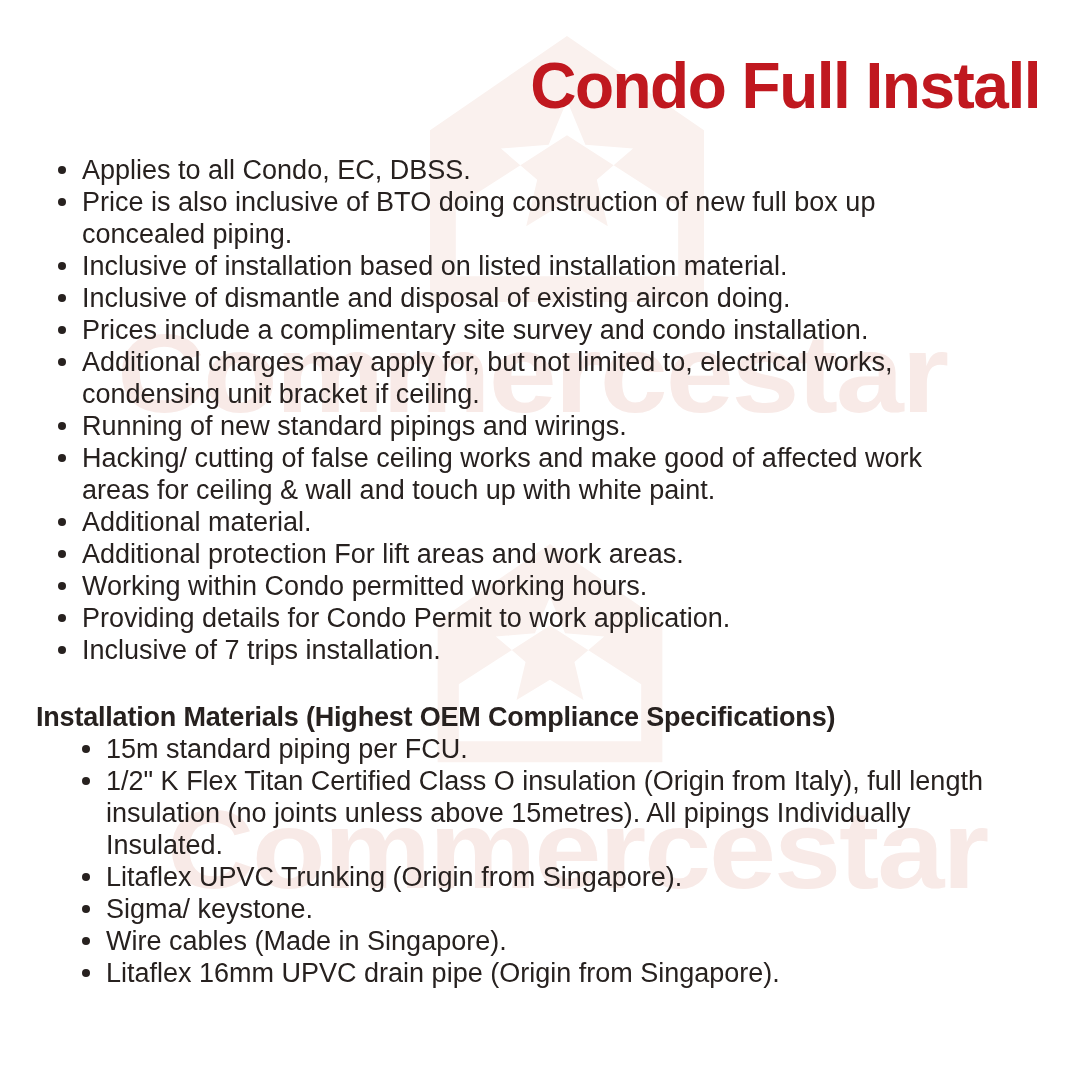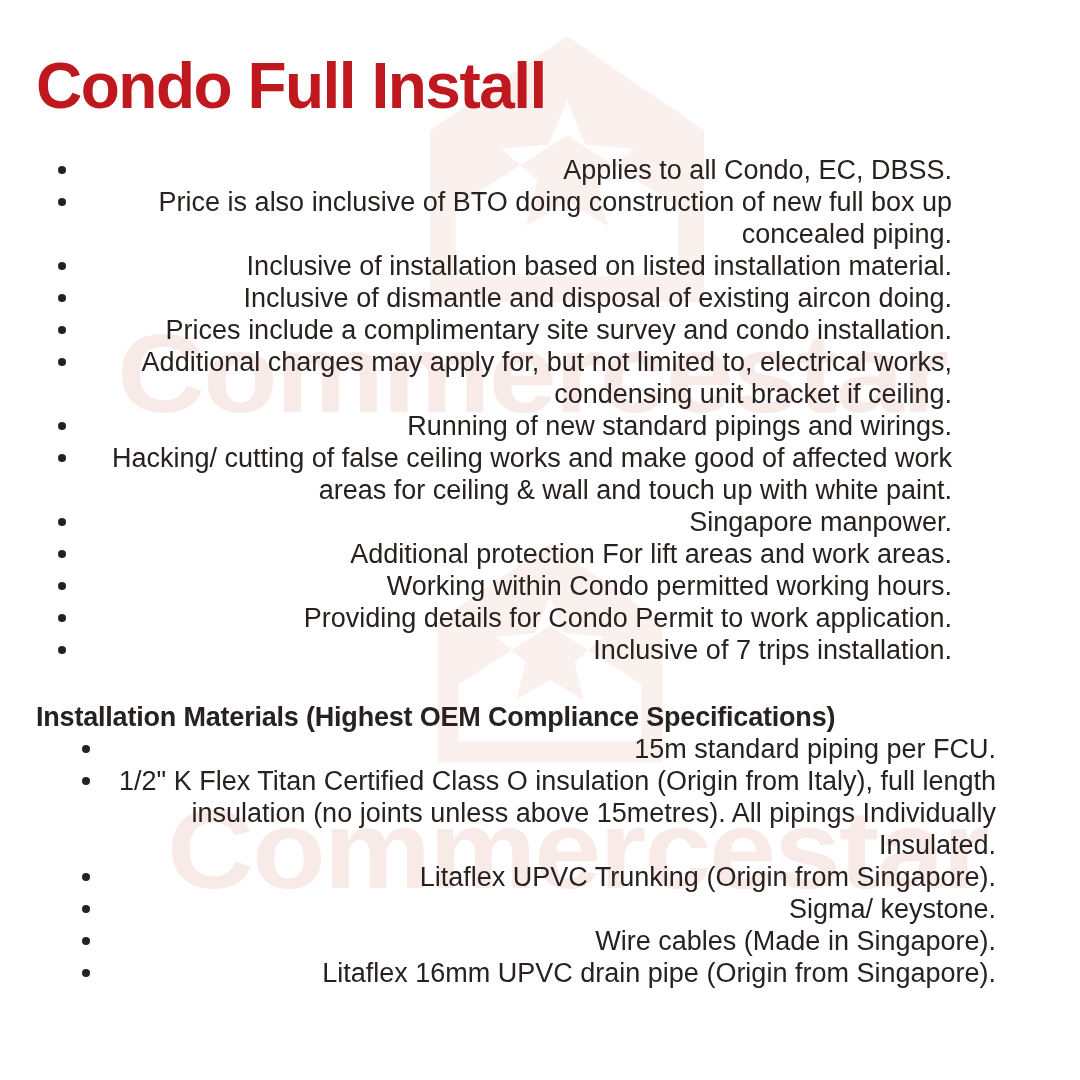--- a/index.html
+++ b/index.html
@@ -37,26 +37,26 @@
     position:relative;z-index:1;
     padding:54px 40px 0 36px;
   }
   h1.page-title{
     color:var(--title-red);
     font-size:64px;
     line-height:1.0;
     font-weight:bold;
     letter-spacing:-1.5px;
     margin:0 0 36px 0;
+    text-align:right;
   }
   ul.bullet-list{
     list-style:none;
     font-size:27px;
     line-height:32px;
-    text-align:right;
   }
   ul.bullet-list li{
     position:relative;
   }
   ul.bullet-list li::before{
     content:"";
     position:absolute;
     left:-24px;top:12px;
     width:8px;height:8px;
     border-radius:50%;
@@ -115,21 +115,21 @@
 
   <ul class="bullet-list details-list">
     <li>Applies to all Condo, EC, DBSS.</li>
     <li>Price is also inclusive of BTO doing construction of new full box up concealed piping.</li>
     <li>Inclusive of installation based on listed installation material.</li>
     <li>Inclusive of dismantle and disposal of existing aircon doing.</li>
     <li>Prices include a complimentary site survey and condo installation.</li>
     <li>Additional charges may apply for, but not limited to, electrical works, condensing unit bracket if ceiling.</li>
     <li>Running of new standard pipings and wirings.</li>
     <li>Hacking/ cutting of false ceiling works and make good of affected work areas for ceiling &amp; wall and touch up with white paint.</li>
-    <li>Singapore manpower.</li>
+    <li>Additional material.</li>
     <li>Additional protection For lift areas and work areas.</li>
     <li>Working within Condo permitted working hours.</li>
     <li>Providing details for Condo Permit to work application.</li>
     <li>Inclusive of 7 trips installation.</li>
   </ul>
 
   <h2 class="materials-heading">Installation Materials (Highest OEM Compliance Specifications)</h2>
 
   <ul class="bullet-list materials-list">
     <li>15m standard piping per FCU.</li>

